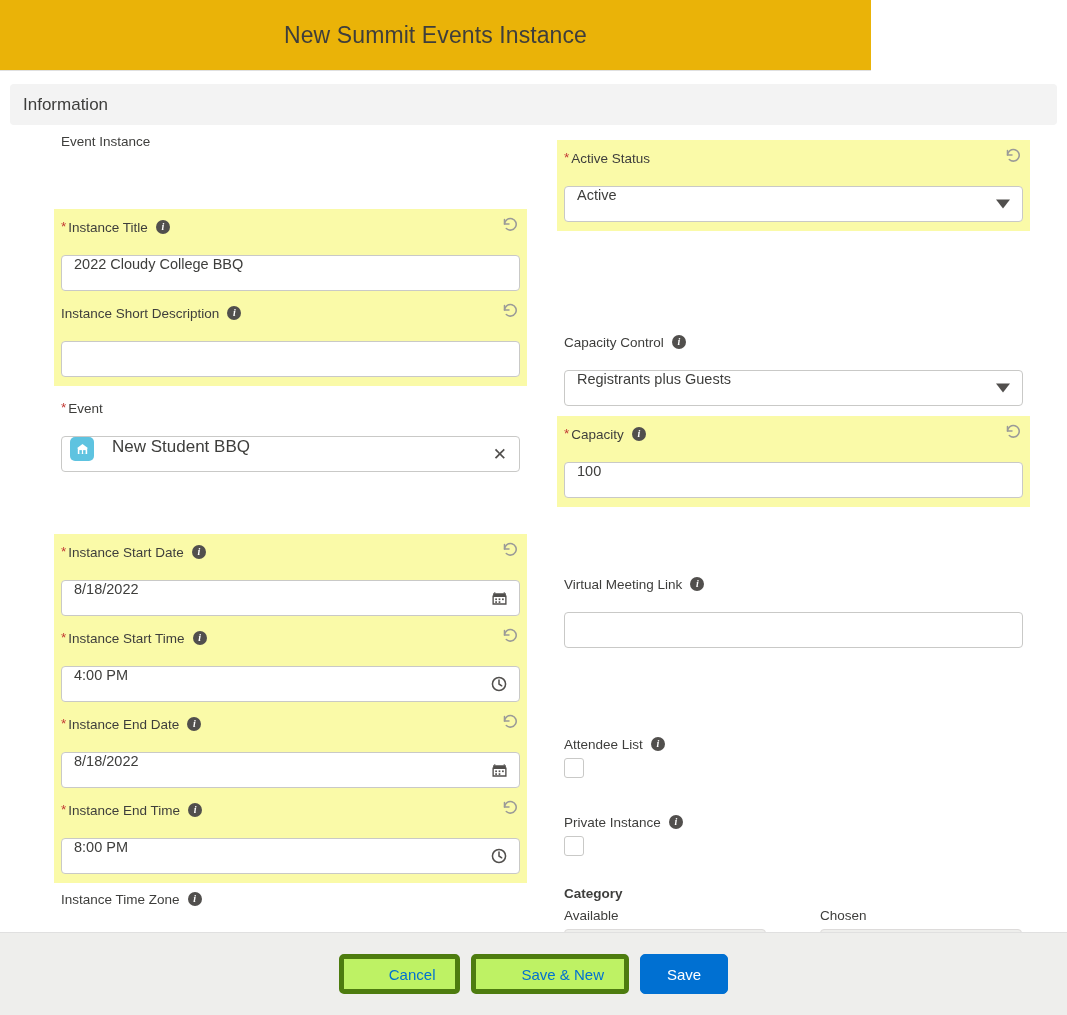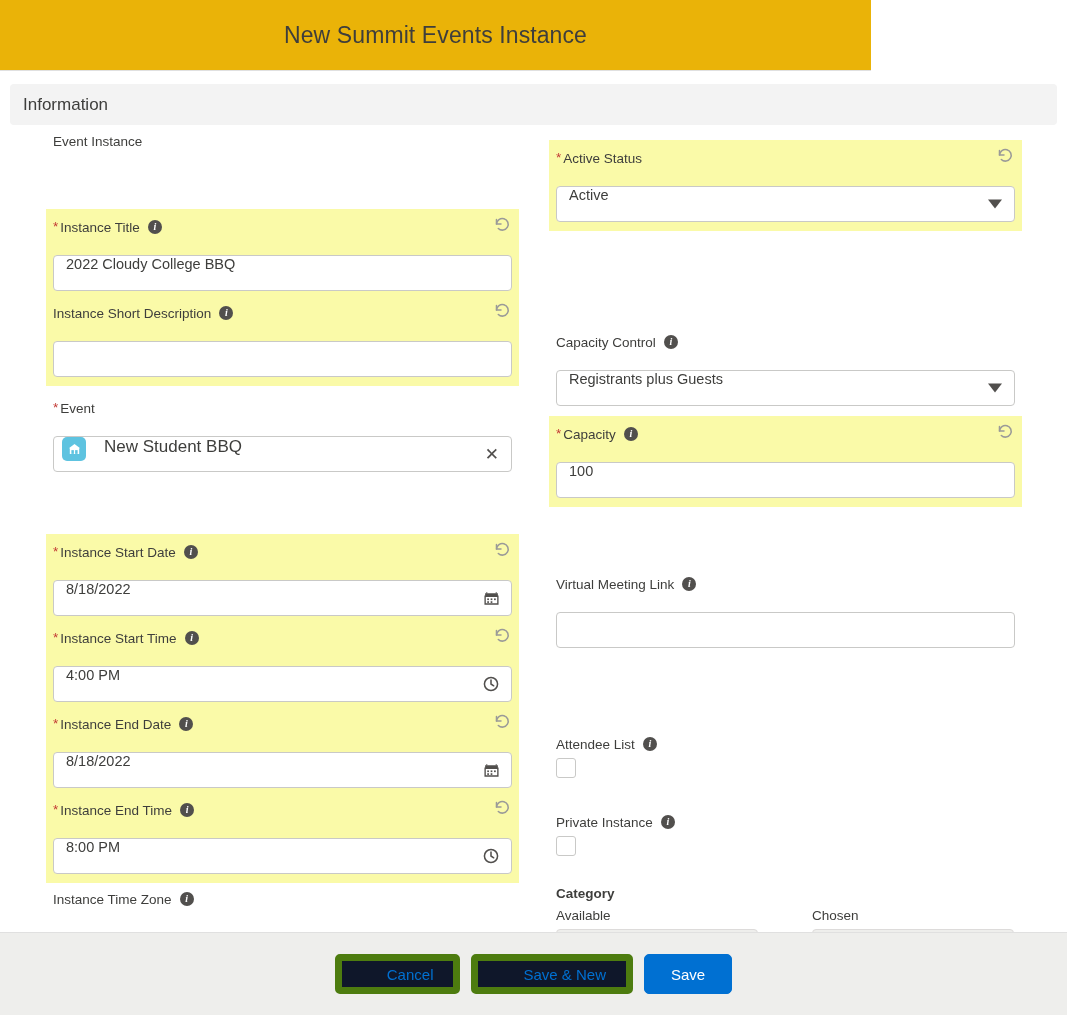--- a/index.html
+++ b/index.html
@@ -29,21 +29,21 @@
     position: absolute; left: 10px; top: 84px; width: 1047px; height: 41px;
     background: #f3f3f3; border-radius: 4px;
     display: flex; align-items: center;
   }
   .section-band-label {
     font-size: 17px; color: #3e3e3c; padding-left: 13px; font-weight: 400;
   }
 
   
   .form-body {
-    position: absolute; left: 4px; top: 125px; width: 992px; height: 807px;
+    position: absolute; left: 12px; top: 125px; width: 992px; height: 807px;
     background: #fff;
   }
 
   .col-left  { position: absolute; left: 42px;  top: 0; width: 473px; }
   .col-right { position: absolute; left: 545px; top: 0; width: 473px; }
 
   
   .subgroup-title {
     font-size: 13.5px; color: #3e3e3c; padding-left: 7px;
   }
@@ -155,21 +155,21 @@
     border-top: 1px solid #e0e0e0;
     display: flex; align-items: center; justify-content: center;
     gap: 11px;
   }
   .btn {
     height: 40px; border-radius: 5px; font-size: 15px;
     display: flex; align-items: center; justify-content: center;
     padding: 0 20px; cursor: pointer; white-space: nowrap;
   }
   .btn-neutral {
-    background: #0f172a; border: 7px solid #4d7c0f; color: #0070d2; padding-left: 45px;
+    background: #bef264; border: 5px solid #4d7c0f; color: #0070d2; padding-left: 45px;
   }
   .btn-brand {
     background: #0070d2; border: 1px solid #0070d2; color: #fff;
     padding: 0 26px;
   }
 </style>
 </head>
 <body>
 
 <div id="page">

